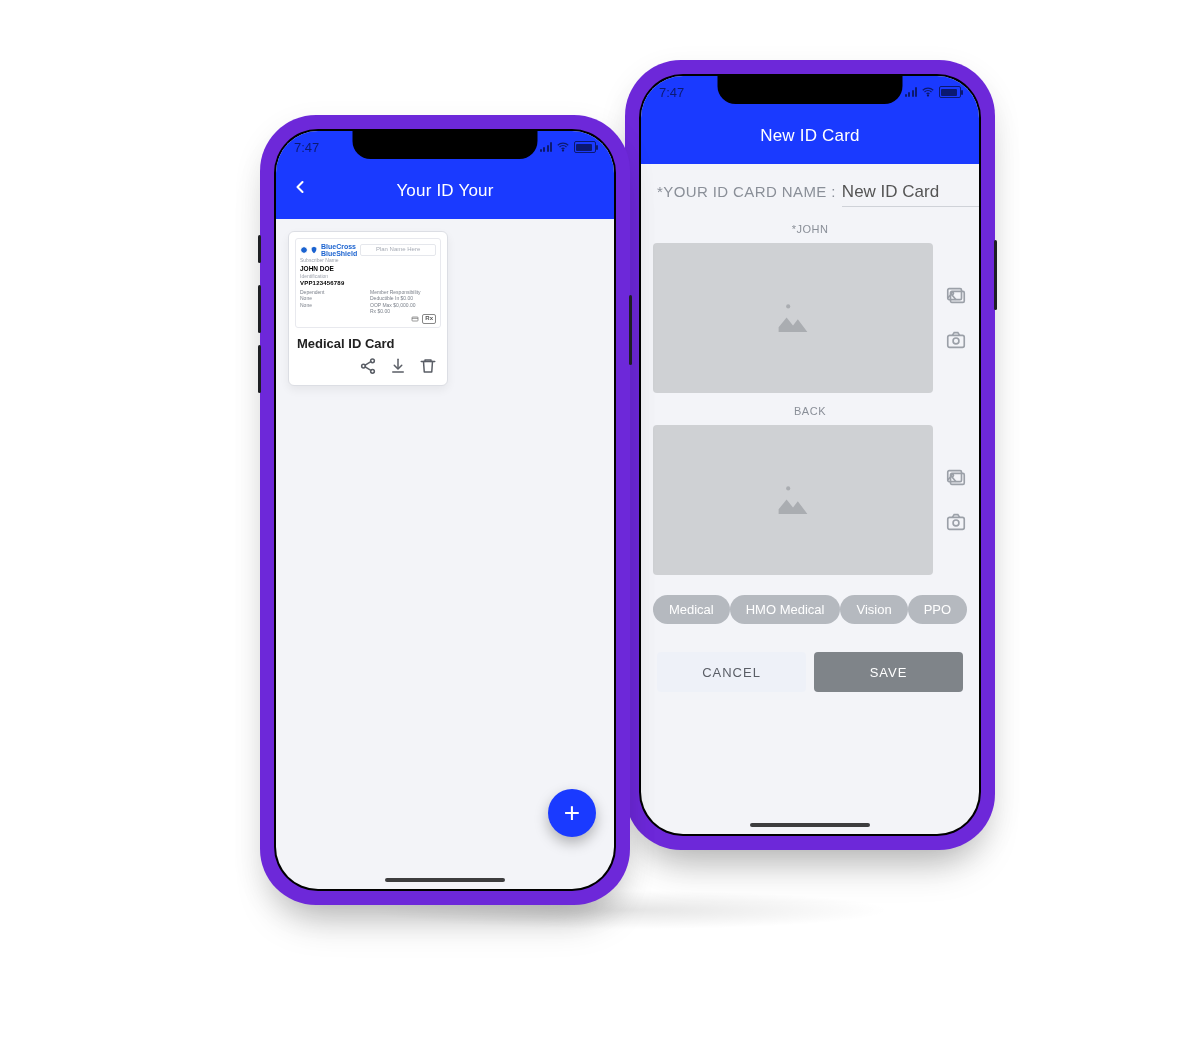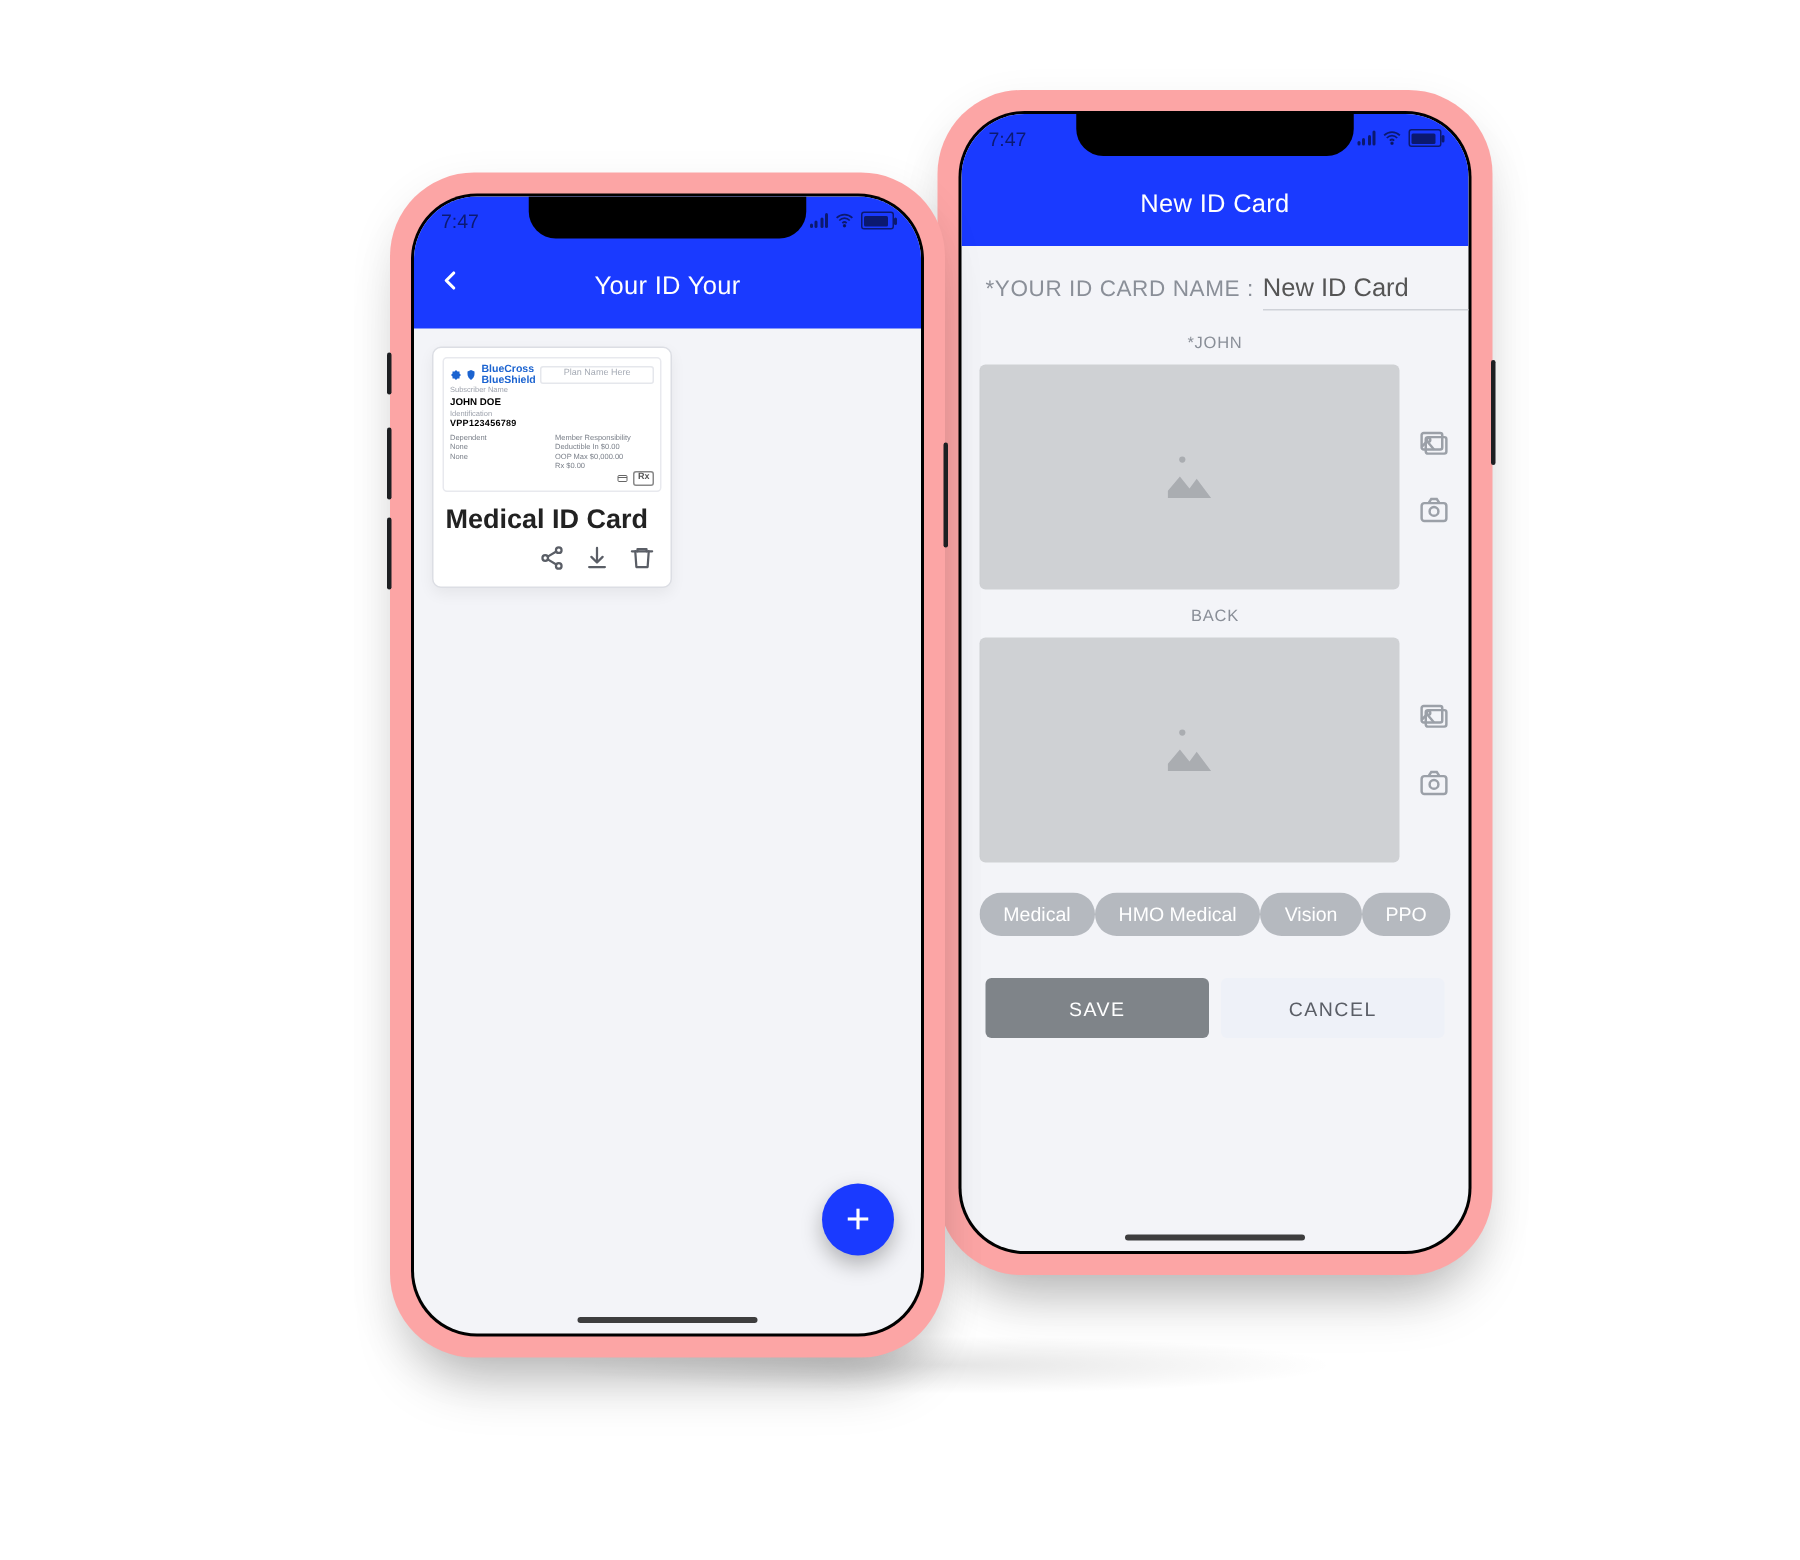--- a/index.html
+++ b/index.html
@@ -14,21 +14,21 @@
   }
   html,body{margin:0;padding:0;width:1200px;height:1040px;background:#ffffff;font-family:"Helvetica Neue",Helvetica,Arial,sans-serif;color:var(--text);}
   .stage{position:relative;width:1200px;height:1040px;}
 
   
   .phone{
     position:absolute;
     width:370px;
     height:790px;
     border-radius:56px;
-    background:#fca5a5;
+    background:#6d28d9;
     box-shadow:0 28px 40px -18px rgba(0,0,0,.28),0 10px 30px rgba(0,0,0,.08);
     padding:14px;
     box-sizing:border-box;
   }
   .phone.left{left:260px; top:115px; z-index:2;}
   .phone.right{left:625px; top:60px; z-index:1;}
   .phone .bezel{
     position:relative;width:100%;height:100%;
     border-radius:44px;background:#000;overflow:hidden;
   }
@@ -95,21 +95,21 @@
   .bclogo svg{width:8px;height:8px;}
   .thumb .brand{color:#1b63d0;font-weight:600;font-size:7px;line-height:1;}
   .thumb .plan{flex:1;border:1px solid #e5e7ec;border-radius:2px;text-align:center;padding:1px 0;color:#a6abb5;font-size:6px;}
   .thumb .member{font-weight:700;color:#000;margin-top:2px;font-size:6.5px;}
   .thumb .idline{font-weight:700;letter-spacing:.2px;font-size:6px;color:#000;}
   .thumb .cols{display:flex;gap:4px;margin-top:2px;font-size:5px;color:#7b808a;}
   .thumb .cols > div{flex:1;}
   .thumb .ftr{margin-top:auto;display:flex;justify-content:flex-end;align-items:center;gap:3px;font-size:6px;color:#555;}
   .thumb .rxchip{border:1px solid #888;border-radius:2px;padding:0 2px;font-weight:700;line-height:1.3;}
 
-  .idcard-tile .title{font-weight:600;font-size:18px;padding:2px 8px 2px;}
+  .idcard-tile .title{font-weight:600;font-size:13px;padding:2px 8px 2px;}
   .idcard-tile .actions{display:flex;justify-content:flex-end;gap:12px;padding:4px 10px 10px;color:#5a5e66;}
   .idcard-tile .actions span{line-height:0;cursor:pointer;}
 
   .fab{
     position:absolute;right:18px;bottom:52px;width:48px;height:48px;border-radius:50%;
     background:var(--blue);color:#fff;display:flex;align-items:center;justify-content:center;
     font-size:28px;font-weight:300;box-shadow:0 6px 14px rgba(0,0,0,.28);
   }
 
   
@@ -375,22 +375,22 @@
         <div class="assoc">
           <div class="chips">
             <span class="chip">Medical</span>
             <span class="chip">HMO Medical</span>
             <span class="chip">Vision</span>
             <span class="chip">PPO</span>
           </div>
         </div>
 
         <div class="btn-row">
+          <div class="btn cancel">CANCEL</div>
           <div class="btn save">SAVE</div>
-          <div class="btn cancel">CANCEL</div>
         </div>
 
       </div>
     </div>
       </div>
   </div>
 
   <div class="floor-shadow"></div>
 </div>
 

